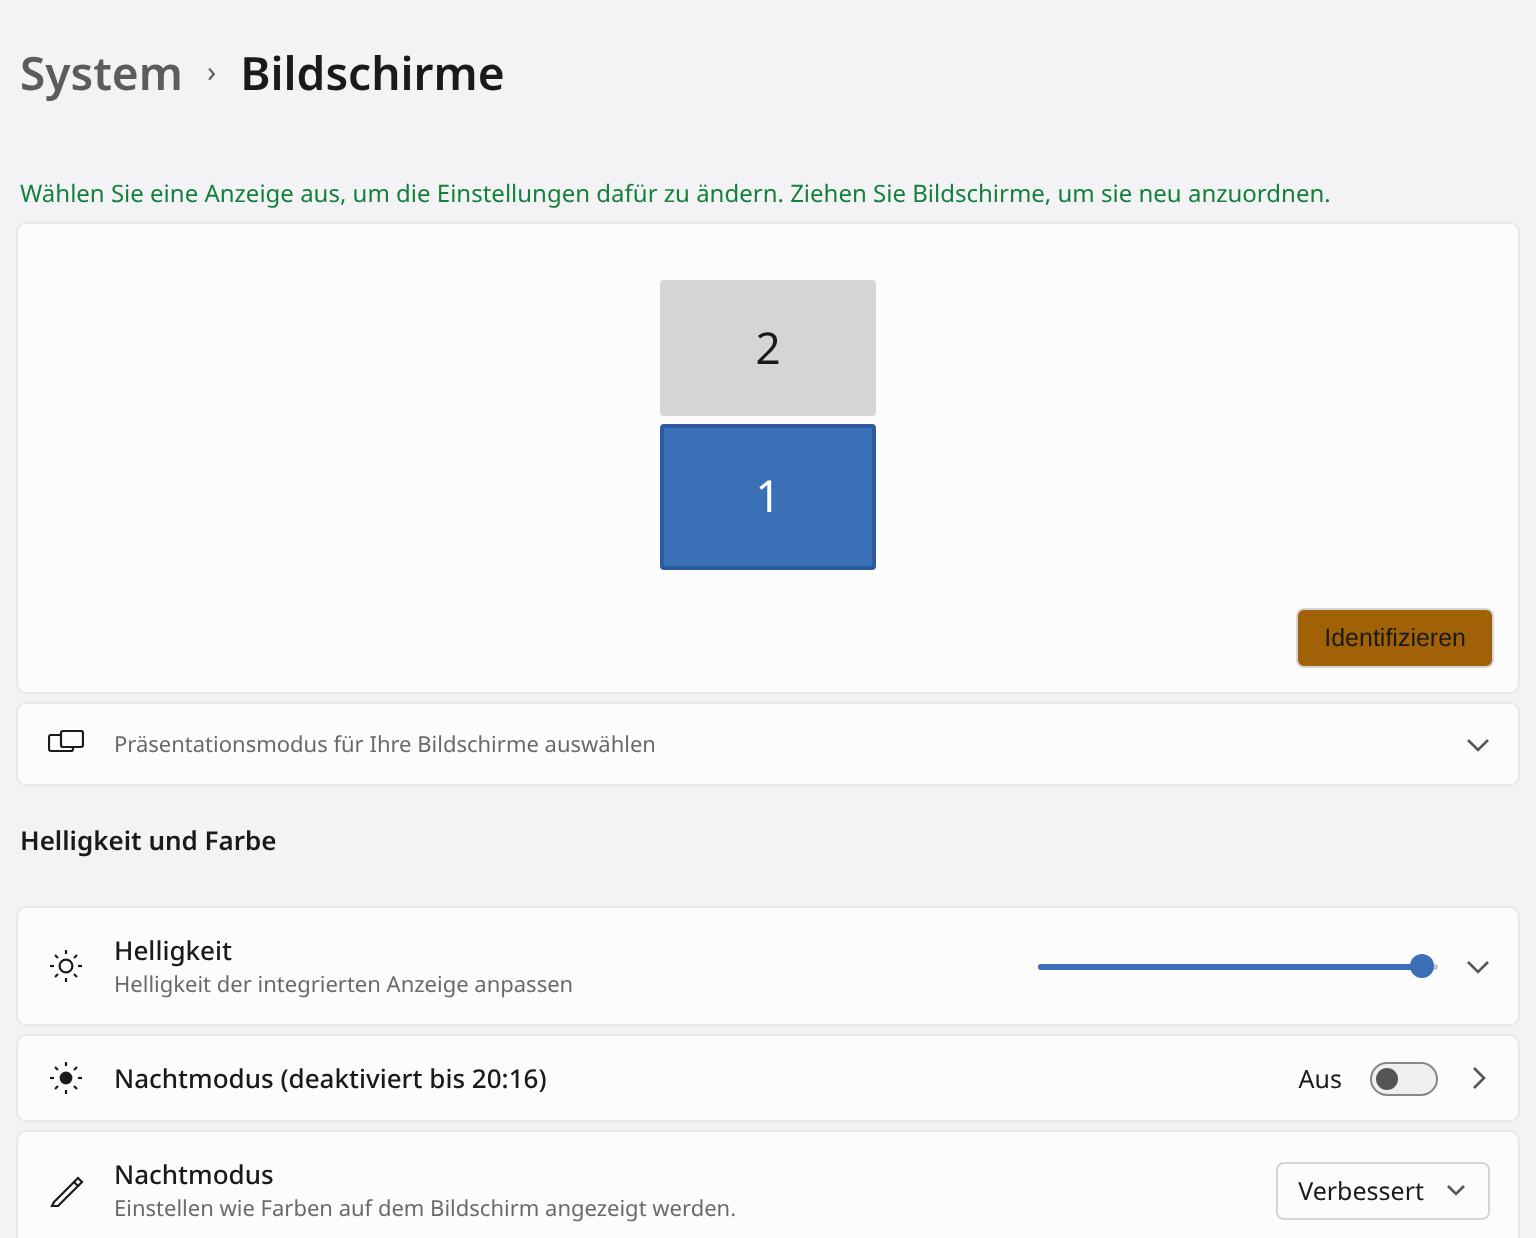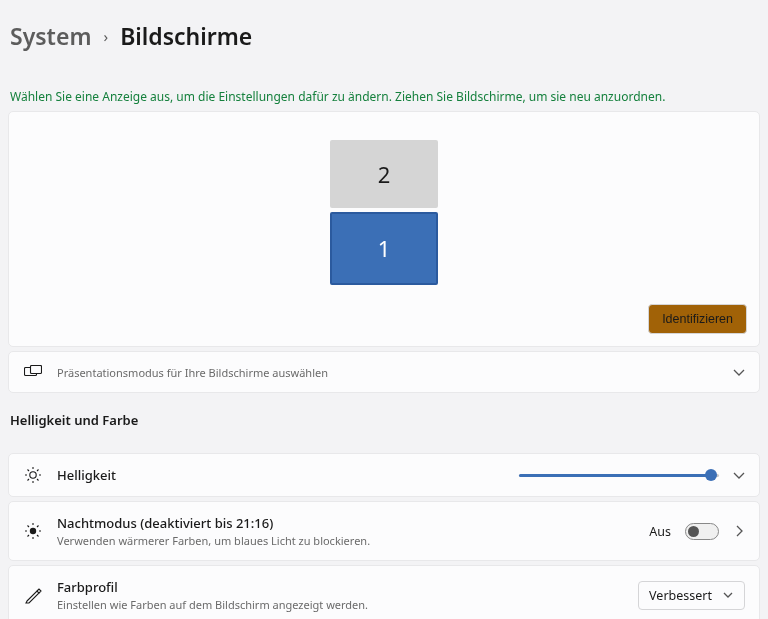--- a/index.html
+++ b/index.html
@@ -254,20 +254,21 @@
           <line x1="15" y1="9" x2="17" y2="9"></line>
           <line x1="3.5" y1="3.5" x2="5" y2="5"></line>
           <line x1="13" y1="13" x2="14.5" y2="14.5"></line>
           <line x1="3.5" y1="14.5" x2="5" y2="13"></line>
           <line x1="13" y1="5" x2="14.5" y2="3.5"></line>
         </g>
       </svg>
   </span>
   <div class="settings-text">
     <div class="settings-title">Helligkeit</div>
+    <div class="settings-sub">Helligkeit der integrierten Anzeige anpassen</div>
   </div>
   <div class="settings-control">
     <div class="slider-outer">
       <div class="slider-bg">
           <div class="slider-fg"></div>
         </div>
       <div class="slider-thumb"></div>
     </div>
     <span class="chevron">
       <svg width="12" height="7" viewBox="0 0 12 7">
@@ -287,22 +288,21 @@
           <line x1="1" y1="9" x2="3" y2="9"></line>
           <line x1="15" y1="9" x2="17" y2="9"></line>
           <line x1="3.5" y1="3.5" x2="5" y2="5"></line>
           <line x1="13" y1="13" x2="14.5" y2="14.5"></line>
           <line x1="3.5" y1="14.5" x2="5" y2="13"></line>
           <line x1="13" y1="5" x2="14.5" y2="3.5"></line>
         </g>
       </svg>
   </span>
   <div class="settings-text">
-    <div class="settings-title">Nachtmodus (deaktiviert bis 21:16)</div>
-    <div class="settings-sub">Verwenden wärmerer Farben, um blaues Licht zu blockieren.</div>
+    <div class="settings-title">Nachtmodus (deaktiviert bis 20:16)</div>
   </div>
   <div class="settings-control">
     <span class="val-label">Aus</span>
     <div class="toggle">
       <div class="toggle-knob"></div>
     </div>
     <span class="chevron">
       <svg width="7" height="12" viewBox="0 0 7 12">
           <path d="M1 1 L6 6 L1 11" fill="none" stroke="#555" stroke-width="1.3"></path>
         </svg>
@@ -311,21 +311,21 @@
 </div>
 
 <div class="card settings-row">
   <span class="settings-icon">
     <svg width="18" height="18" viewBox="0 0 18 18">
         <path d="M3 15 L13 5 L15 7 L5 17 L2 17 Z" fill="none" stroke="#1a1a1a" stroke-width="1.1"></path>
         <path d="M13 5 L15 3 L17 5 L15 7" fill="none" stroke="#1a1a1a" stroke-width="1.1"></path>
       </svg>
   </span>
   <div class="settings-text">
-    <div class="settings-title">Farbprofil</div>
+    <div class="settings-title">Nachtmodus</div>
     <div class="settings-sub">Einstellen wie Farben auf dem Bildschirm angezeigt werden.</div>
   </div>
   <div class="settings-control">
     <div class="select-mini">
       <span>Verbessert</span>
       <span class="chevron">
         <svg width="10" height="6" viewBox="0 0 10 6">
             <path d="M1 1 L5 5 L9 1" fill="none" stroke="#555" stroke-width="1.3"></path>
           </svg>
       </span>

